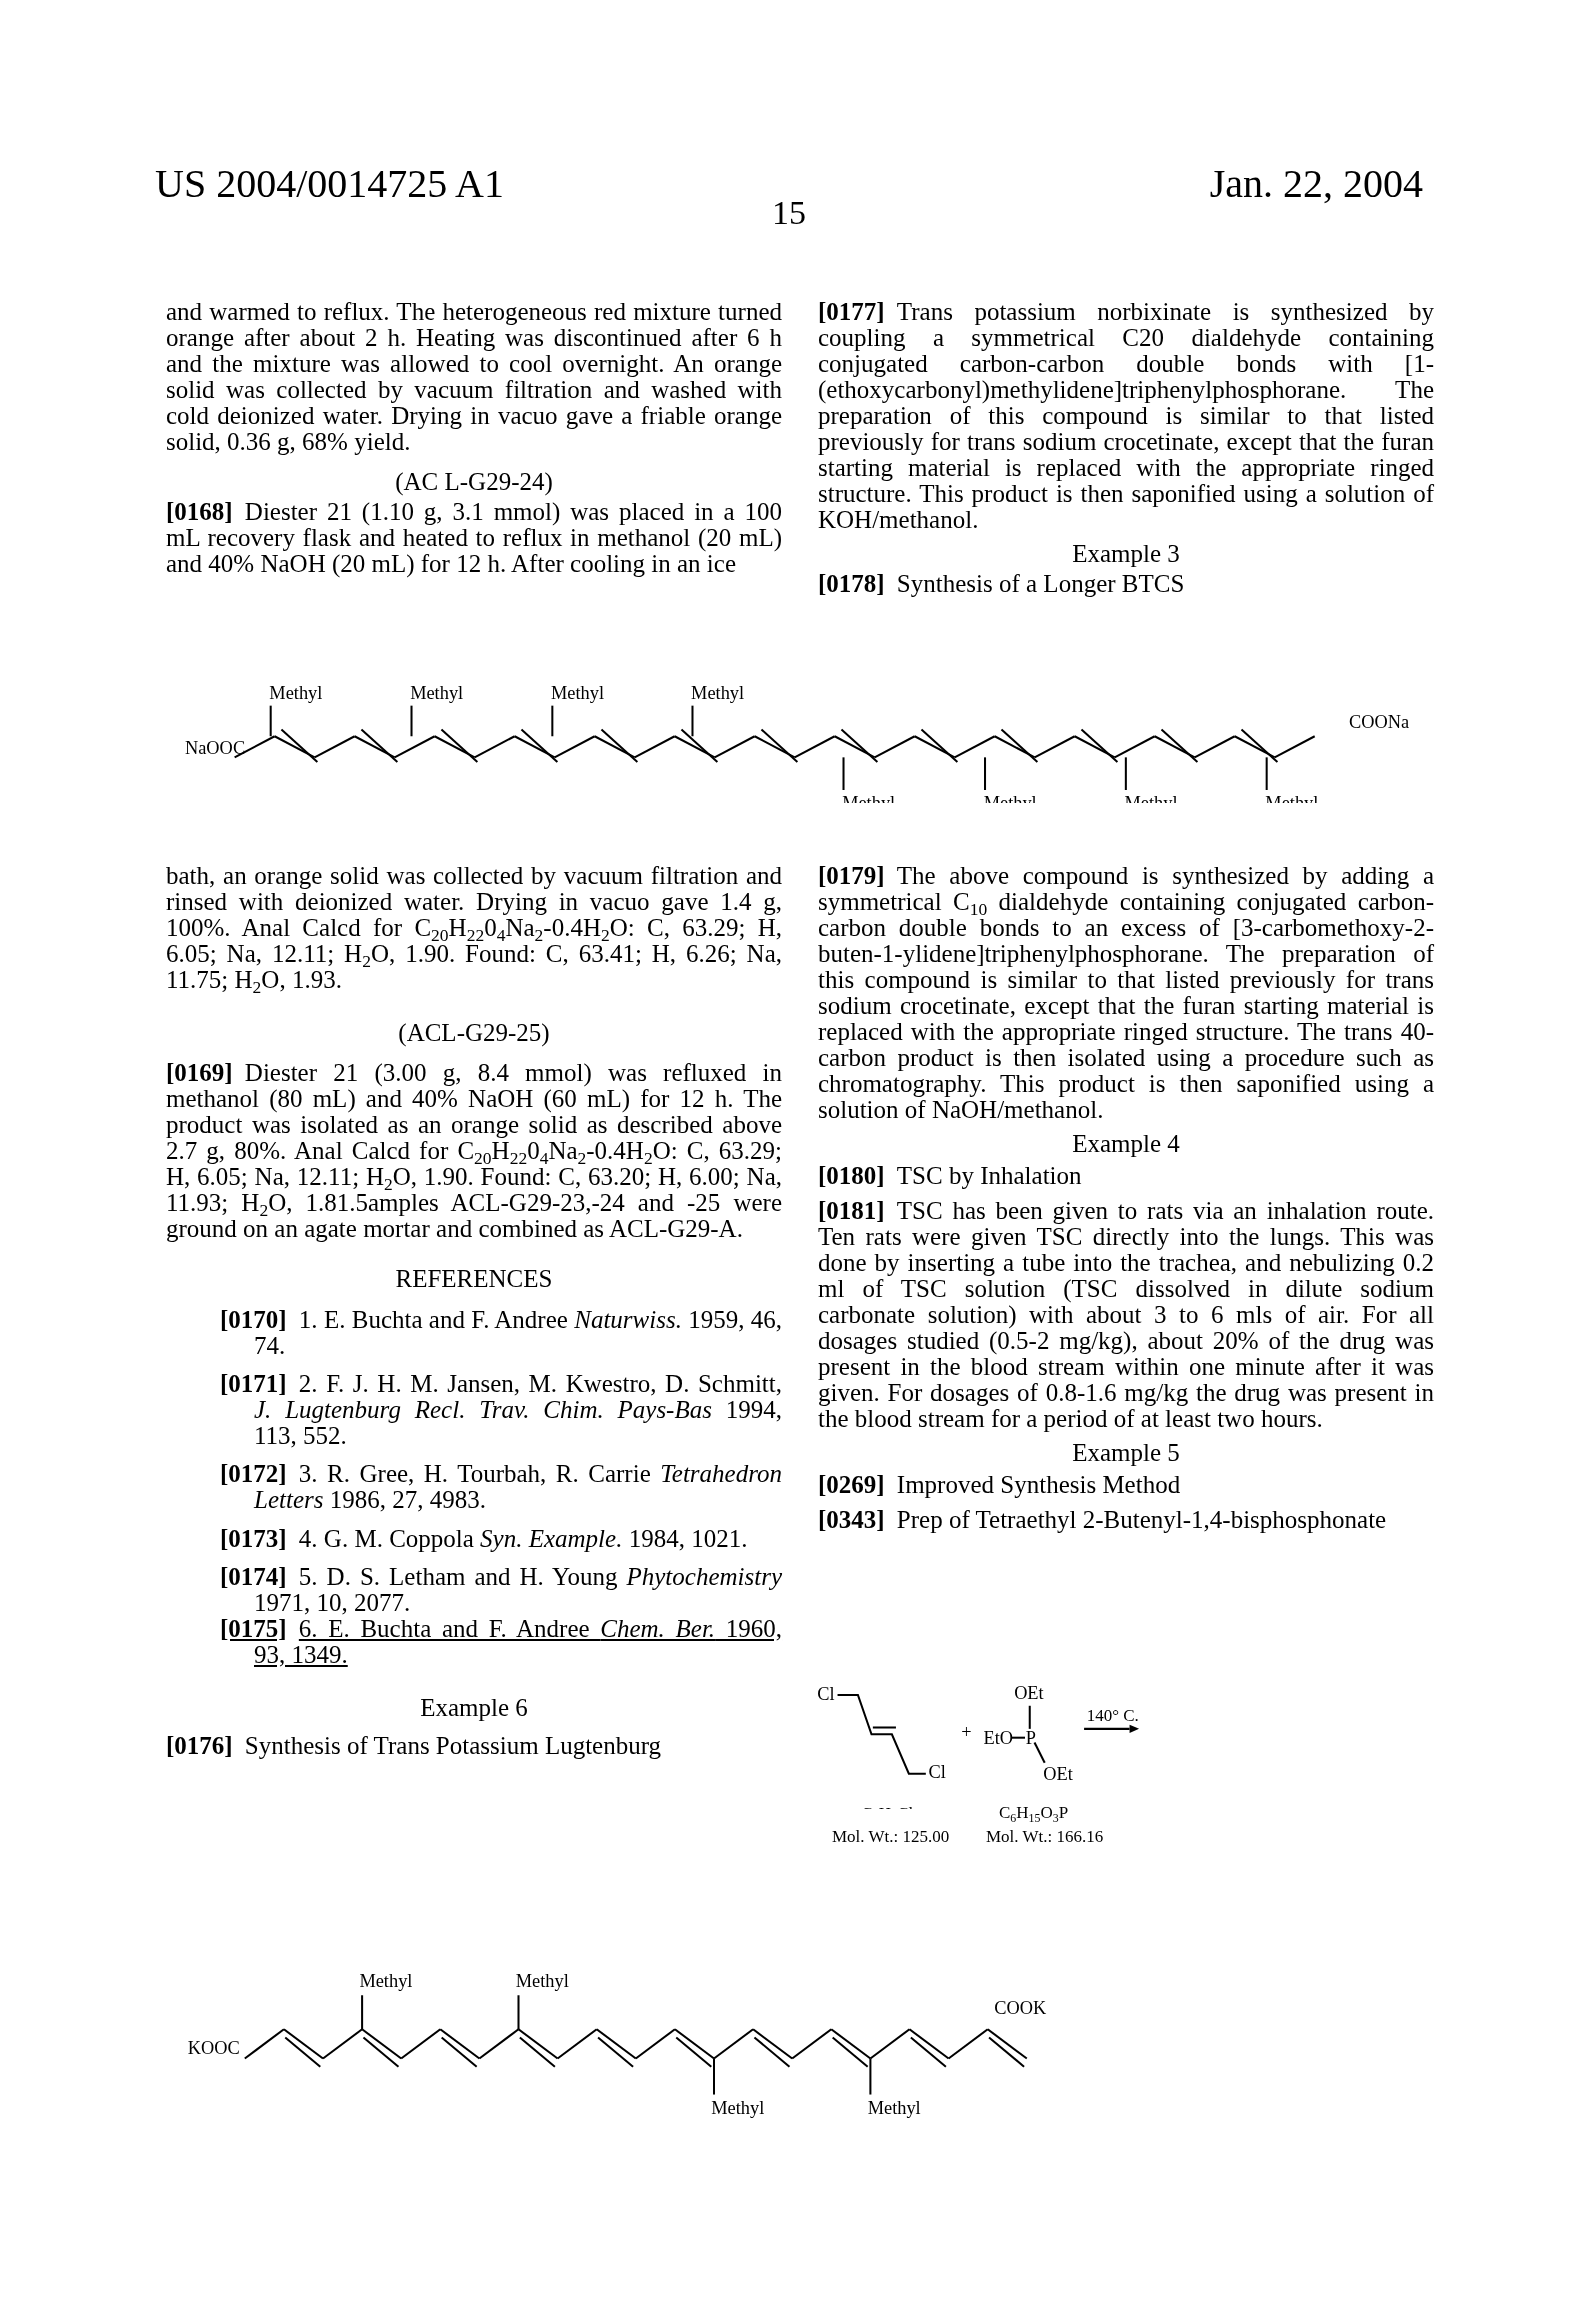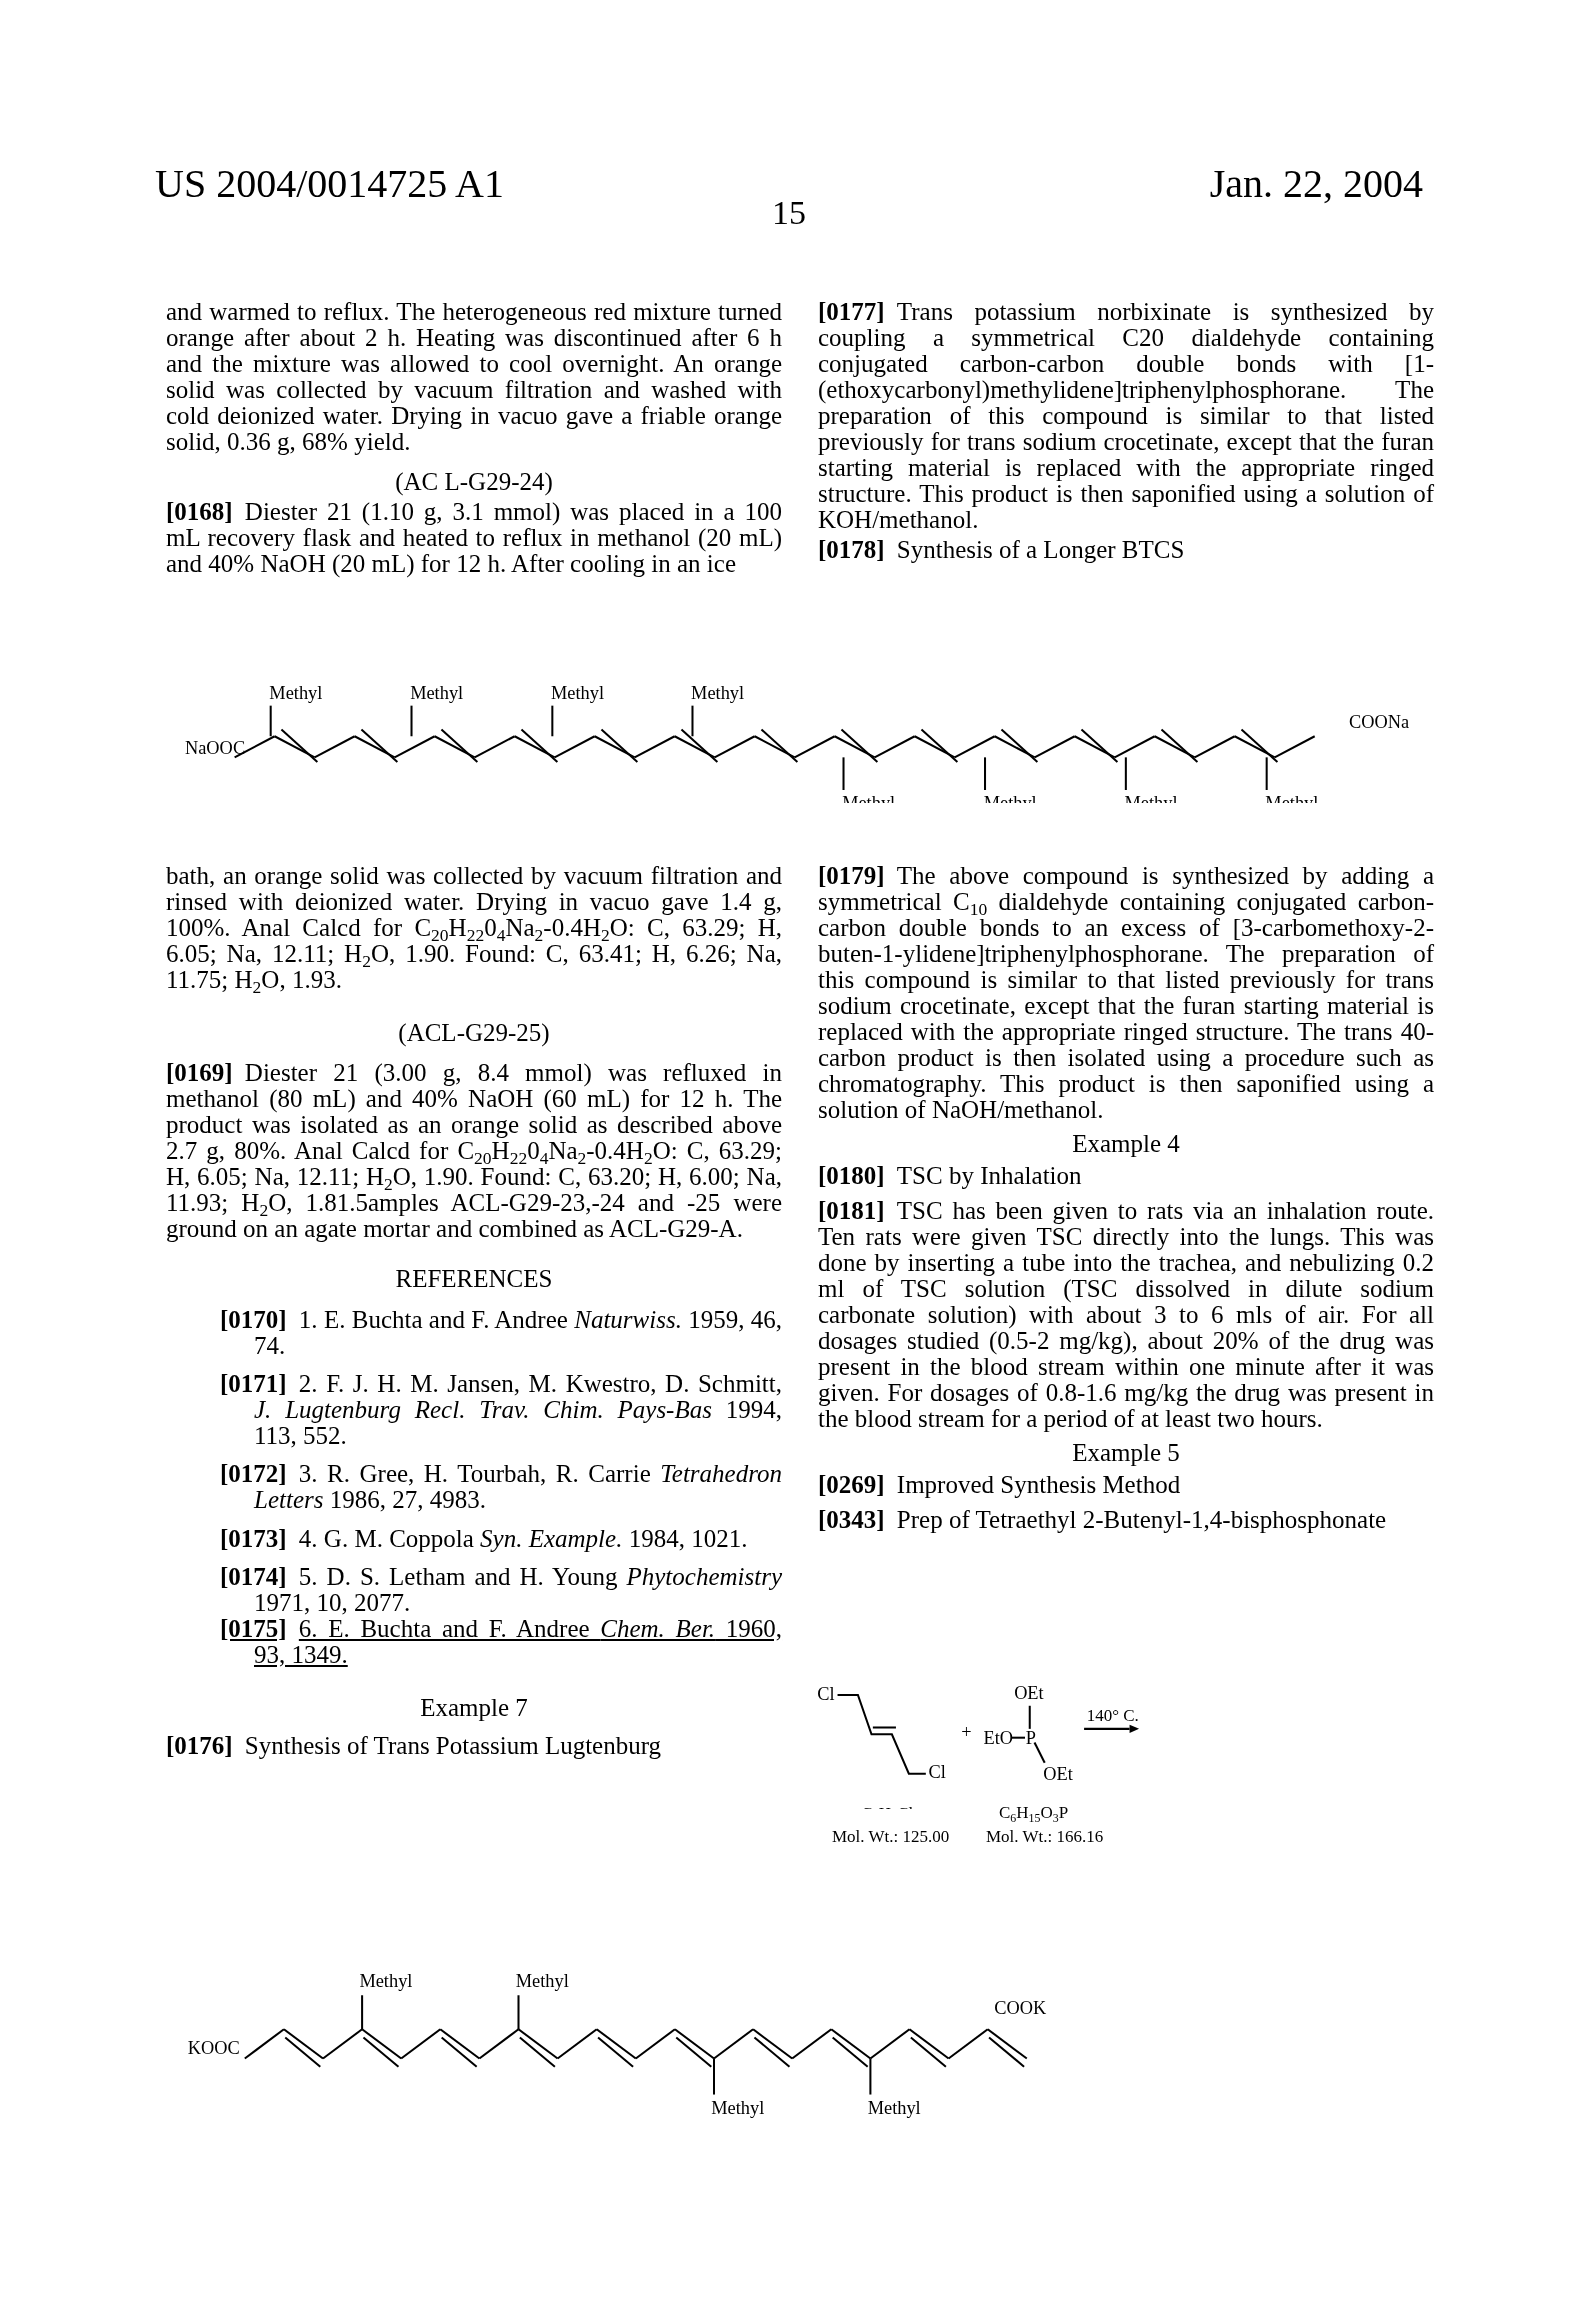--- a/index.html
+++ b/index.html
@@ -36,20 +36,21 @@
   <p class="center" style="margin-top:13.6px;">(AC L-G29-24)</p>
   <p style="margin-top:4.1px;">
     <span class="pnum pnum-wrap">[0168]</span><span>Diester 21 (1.10 g, 3.1 mmol) was placed in a 100 mL recovery flask and heated to reflux in methanol (20 mL) and 40% NaOH (20 mL) for 12 h. After cooling in an ice</span>
   </p>
 </div>
 
 <div class="col" style="left:818px; top:299px;">
   <p>
     <span class="pnum pnum-wrap">[0177]</span><span>Trans potassium norbixinate is synthesized by coupling a symmetrical C20 dialdehyde containing conjugated carbon-carbon double bonds with [1-(ethoxycarbonyl)methylidene]triphenylphosphorane. The preparation of this compound is similar to that listed previously for trans sodium crocetinate, except that the furan starting material is replaced with the appropriate ringed structure. This product is then saponified using a solution of KOH/methanol.</span>
   </p>
+  <p class="center" style="margin-top:8.2px;">Example 3</p>
   <p style="margin-top:4.1px;">
     <span class="pnum pnum-wrap">[0178]</span><span>Synthesis of a Longer BTCS</span>
   </p>
 </div>
 
 <svg class="diag" style="left:170px; top:660px;" width="1279" height="143" viewBox="0 0 1880 210">
   <g id="btcs-bonds" stroke="#000" stroke-width="3" fill="none">
       <line x1="95" y1="143" x2="153.8" y2="112"></line>
       <line x1="153.8" y1="112" x2="212.6" y2="143"></line>
       <line x1="163.8" y1="102" x2="216.6" y2="150"></line>
@@ -121,21 +122,21 @@
   </p>
   <p class="center" style="margin-top:24.5px;">REFERENCES</p>
   <div id="ref-list" style="margin-top:15px;">
       <p class="ref" style="margin-top: 0px;"><span class="pnum pnum-wrap">[0170]</span><span>1. E. Buchta and F. Andree </span><i>Naturwiss.</i><span> 1959, 46, 74.</span></p>
       <p class="ref" style="margin-top: 12.2px;"><span class="pnum pnum-wrap">[0171]</span><span>2. F. J. H. M. Jansen, M. Kwestro, D. Schmitt, </span><i>J. Lugtenburg Recl. Trav. Chim. Pays-Bas</i><span> 1994, 113, 552.</span></p>
       <p class="ref" style="margin-top: 12.2px;"><span class="pnum pnum-wrap">[0172]</span><span>3. R. Gree, H. Tourbah, R. Carrie </span><i>Tetrahedron Letters</i><span> 1986, 27, 4983.</span></p>
       <p class="ref" style="margin-top: 12.2px;"><span class="pnum pnum-wrap">[0173]</span><span>4. G. M. Coppola </span><i>Syn. Example.</i><span> 1984, 1021.</span></p>
       <p class="ref" style="margin-top: 12.2px;"><span class="pnum pnum-wrap">[0174]</span><span>5. D. S. Letham and H. Young </span><i>Phytochemistry</i><span> 1971, 10, 2077.</span></p>
       <p class="ref" style="margin-top: 0; text-decoration: underline;"><span class="pnum pnum-wrap">[0175]</span><span>6. E. Buchta and F. Andree </span><i>Chem. Ber.</i><span> 1960, 93, 1349.</span></p>
     </div>
-  <p class="center" style="margin-top:27px;">Example 7</p>
+  <p class="center" style="margin-top:27px;">Example 6</p>
   <p style="margin-top:12.2px;">
     <span class="pnum pnum-wrap">[0176]</span><span>Synthesis of Trans Potassium Lugtenburg</span>
   </p>
 </div>
 
 <div class="col" style="left:818px; top:863px;">
   <p>
     <span class="pnum pnum-wrap">[0179]</span><span>The above compound is synthesized by adding a symmetrical C</span><sub>10</sub><span> dialdehyde containing conjugated carbon-carbon double bonds to an excess of [3-carbomethoxy-2-buten-1-ylidene]triphenylphosphorane. The preparation of this compound is similar to that listed previously for trans sodium crocetinate, except that the furan starting material is replaced with the appropriate ringed structure. The trans 40-carbon product is then isolated using a procedure such as chromatography. This product is then saponified using a solution of NaOH/methanol.</span>
   </p>
   <p class="center" style="margin-top:8.2px;">Example 4</p>

